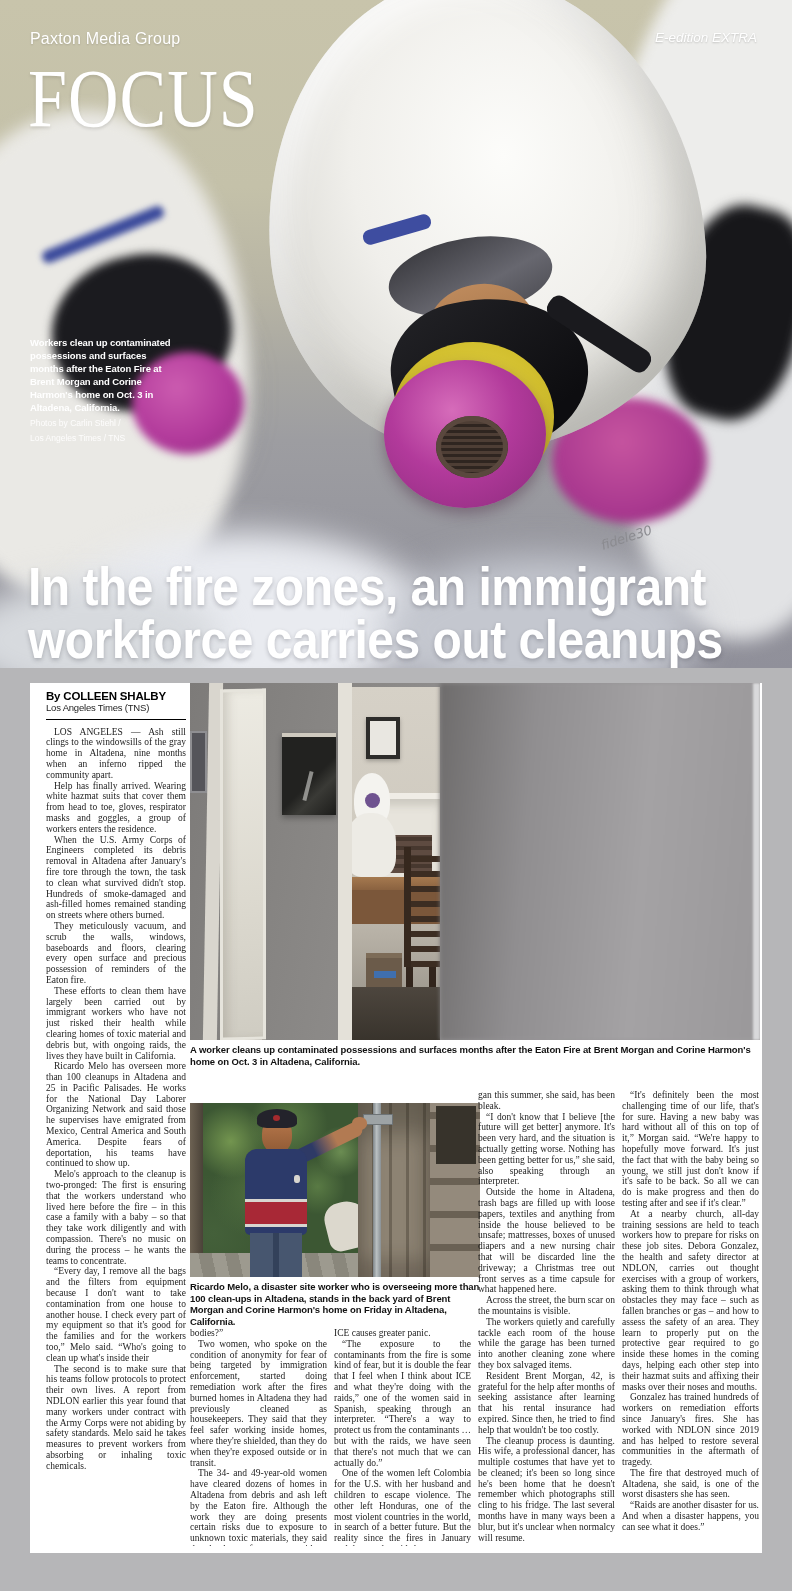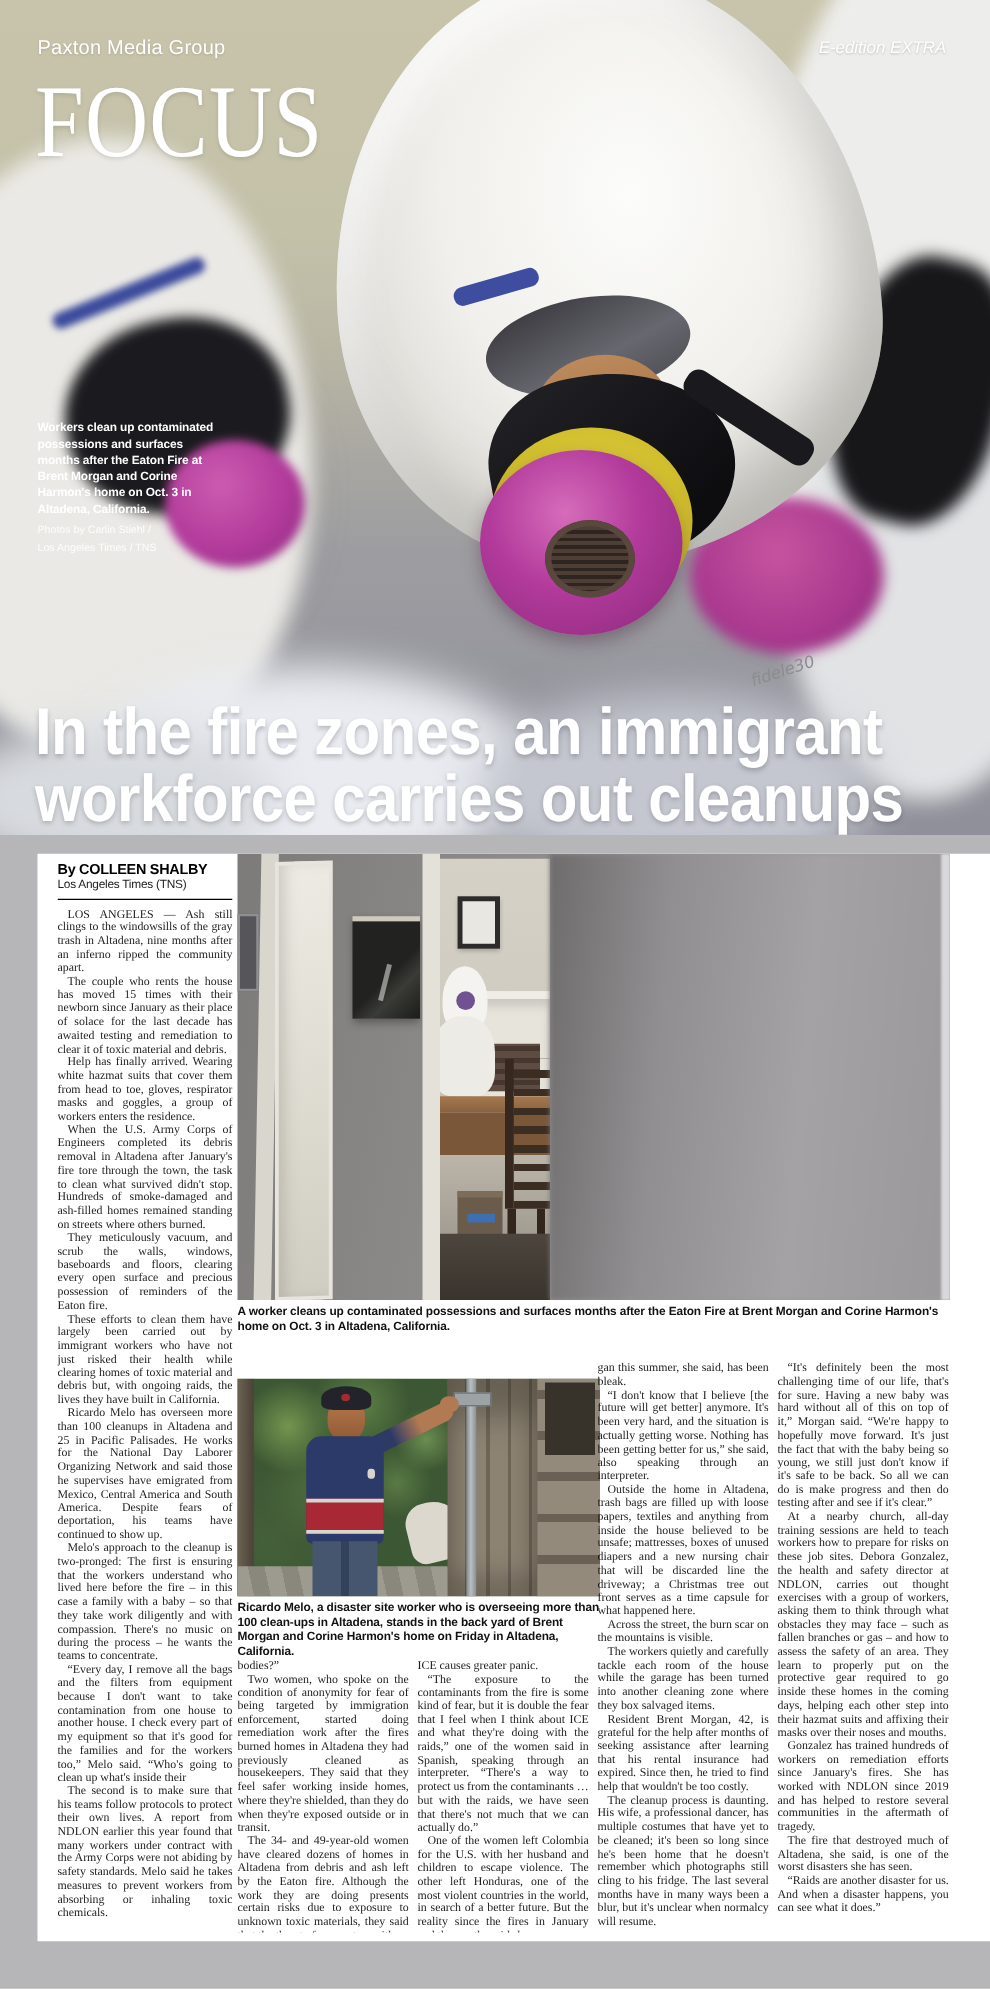--- a/index.html
+++ b/index.html
@@ -47,21 +47,21 @@
   .m-edition{position:absolute;right:35px;top:30px;color:#fff;font-family:"Liberation Sans",sans-serif;font-size:13.5px;font-weight:normal;font-style:italic;text-shadow:0 1px 2px rgba(0,0,0,.2);}
   .m-title{position:absolute;left:28px;top:52px;color:#fff;font-family:"Liberation Serif",serif;font-size:70px;font-weight:400;letter-spacing:1px;transform:scaleY(1.18);transform-origin:top left;text-shadow:0 1px 3px rgba(0,0,0,.12);}
   
   .hero-caption{position:absolute;left:30px;top:336px;width:152px;color:#fff;font-family:"Liberation Sans",sans-serif;}
   .hero-caption .cap{font-size:9.5px;font-weight:bold;line-height:13px;letter-spacing:-.1px;margin:0;}
   .hero-caption .credit{font-size:8.5px;line-height:12px;margin:3px 0 0 0;opacity:.92;font-weight:normal;}
   
   .headline{position:absolute;left:28px;bottom:2px;color:#fff;font-family:Liberation Sans, sans-serif;font-weight:bold;}
   .headline .hl{font-size:48px;line-height:53px;transform:scaleY(1.1);transform-origin:center left;text-shadow:0 2px 4px rgba(40,40,50,.25);letter-spacing:-.5px;white-space:nowrap;}
   
-  .card{position:absolute;left:30px;top:683px;width:732px;height:870px;background:#ffffff;overflow:hidden;padding-left:31px;}
+  .card{position:absolute;left:30px;top:683px;width:732px;height:870px;background:#ffffff;overflow:hidden;}
   .col{position:absolute;overflow:hidden;font-size:9.5px;line-height:10.8px;color:#1c1c1c;text-align:justify;}
   .col p{margin:0;text-indent:8px;}
   .col p.flush{text-indent:0;}
   .col1{left:16px;top:8px;width:140px;height:856px;}
   .col2{left:160px;top:645px;width:137px;height:218px;}
   .col3{left:304px;top:645px;width:137px;height:218px;}
   .col4{left:448px;top:407px;width:137px;height:458px;}
   .col5{left:592px;top:407px;width:137px;height:458px;}
   .byline{font-family:"Liberation Sans",sans-serif;font-weight:bold;font-size:11.5px;color:#000;letter-spacing:-.2px;}
   .byline-src{font-family:"Liberation Sans",sans-serif;font-size:9.5px;color:#222;margin-top:1px;letter-spacing:-.2px;}
@@ -171,22 +171,21 @@
 </div>
 <div class="page-gap"></div>
 
 <div class="card">
 
   <div class="col col1">
     <div class="byline">By COLLEEN SHALBY</div>
     <div class="byline-src">Los Angeles Times (TNS)</div>
     <div class="byline-rule"></div>
     <div>
-        <p>LOS ANGELES — Ash still clings to the windowsills of the gray trash in Altadena, nine months after an inferno ripped the community apart.</p>
-        <p>The couple who rents the house has moved 15 times with their newborn since January as their place of solace for the last decade has awaited testing and remediation to clear it of toxic material and debris.</p>
+        <p>LOS ANGELES — Ash still clings to the windowsills of the gray home in Altadena, nine months when an inferno ripped the community apart.</p>
         <p>Help has finally arrived. Wearing white hazmat suits that cover them from head to toe, gloves, respirator masks and goggles, a group of workers enters the residence.</p>
         <p>When the U.S. Army Corps of Engineers completed its debris removal in Altadena after January's fire tore through the town, the task to clean what survived didn't stop. Hundreds of smoke-damaged and ash-filled homes remained standing on streets where others burned.</p>
         <p>They meticulously vacuum, and scrub the walls, windows, baseboards and floors, clearing every open surface and precious possession of reminders of the Eaton fire.</p>
         <p>These efforts to clean them have largely been carried out by immigrant workers who have not just risked their health while clearing homes of toxic material and debris but, with ongoing raids, the lives they have built in California.</p>
         <p>Ricardo Melo has overseen more than 100 cleanups in Altadena and 25 in Pacific Palisades. He works for the National Day Laborer Organizing Network and said those he supervises have emigrated from Mexico, Central America and South America. Despite fears of deportation, his teams have continued to show up.</p>
         <p>Melo's approach to the cleanup is two-pronged: The first is ensuring that the workers understand who lived here before the fire – in this case a family with a baby – so that they take work diligently and with compassion. There's no music on during the process – he wants the teams to concentrate.</p>
         <p>“Every day, I remove all the bags and the filters from equipment because I don't want to take contamination from one house to another house. I check every part of my equipment so that it's good for the families and for the workers too,” Melo said. “Who's going to clean up what's inside their</p>
         <p>The second is to make sure that his teams follow protocols to protect their own lives. A report from NDLON earlier this year found that many workers under contract with the Army Corps were not abiding by safety standards. Melo said he takes measures to prevent workers from absorbing or inhaling toxic chemicals.</p>
       </div>
   </div>

